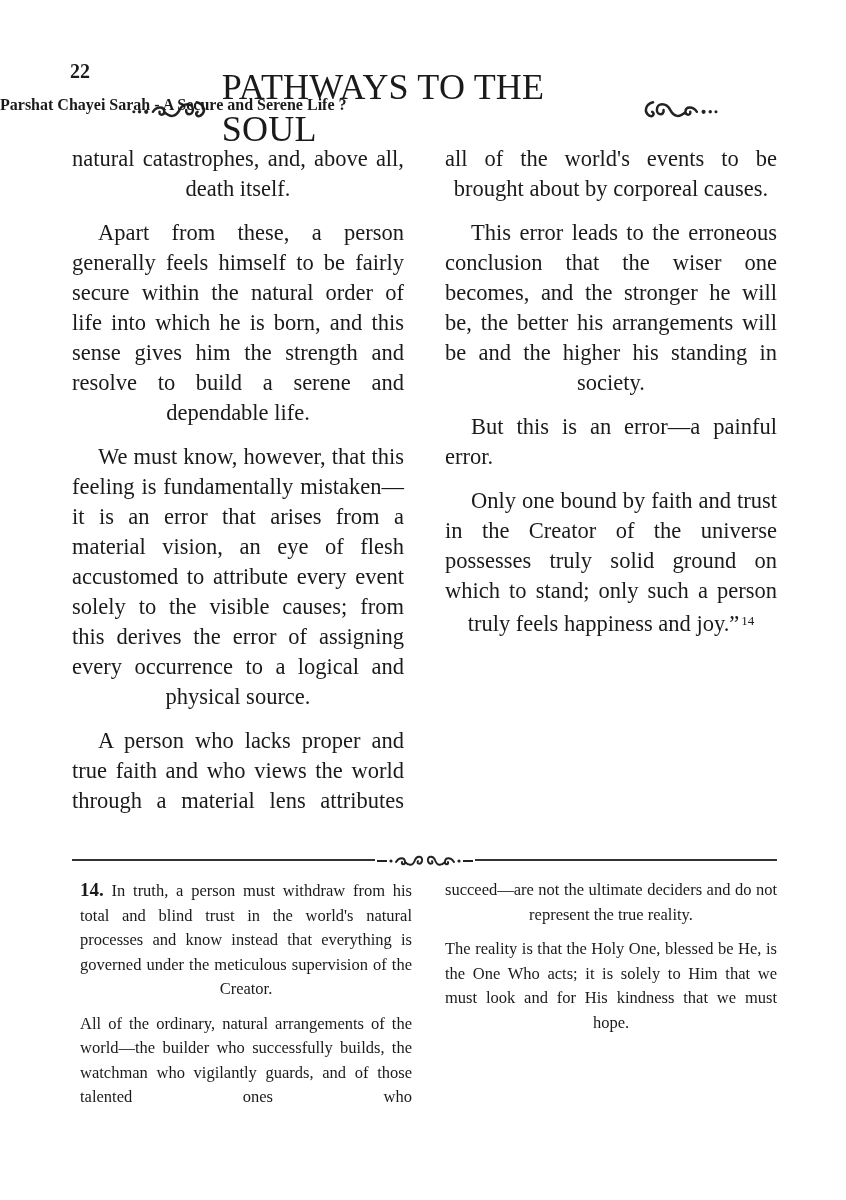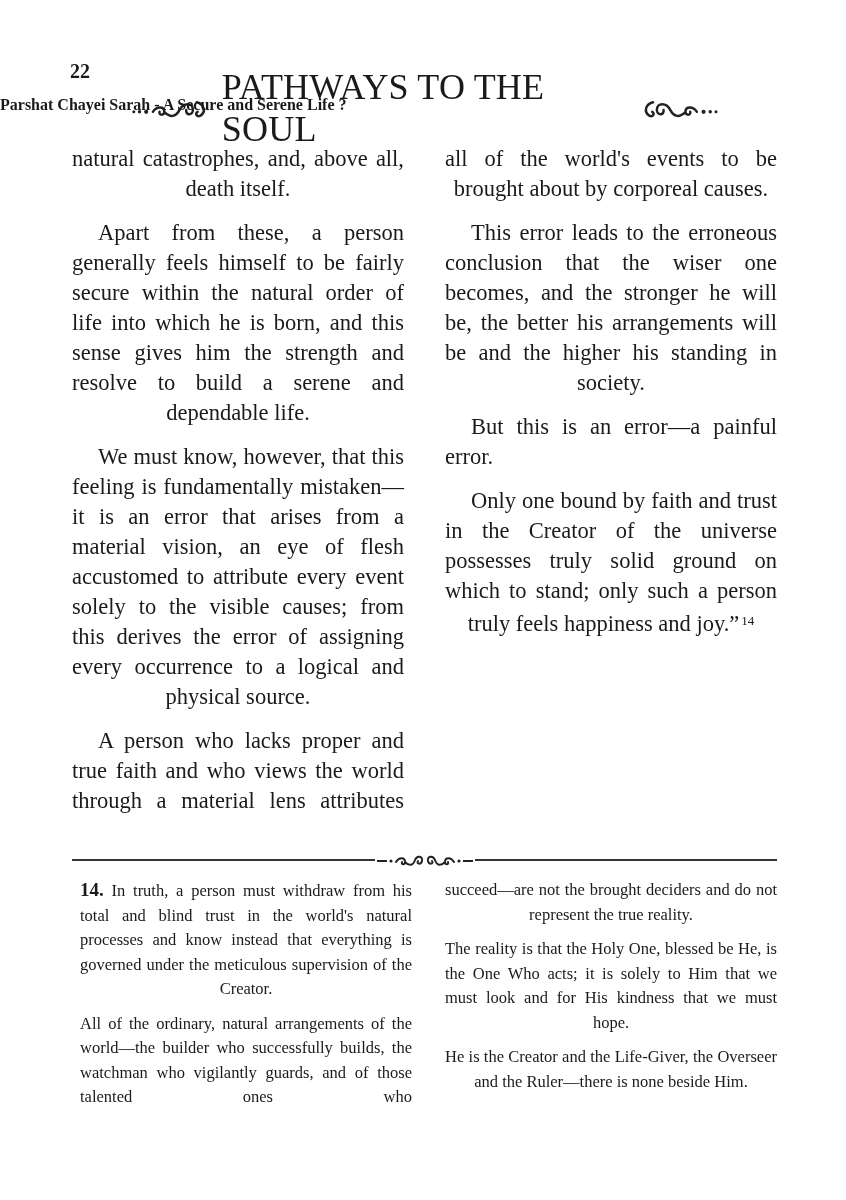--- a/index.html
+++ b/index.html
@@ -114,16 +114,15 @@
   </div>
   <div class="line"></div>
 </div>
 
 <div class="fcol fcol-left">
   <p><span class="fn-num">14.</span> <span>In truth, a person must withdraw from his total and blind trust in the world's natural processes and know instead that everything is governed under the meticulous supervision of the Creator.</span></p>
   <p style="text-align-last: justify;">All of the ordinary, natural arrangements of the world—the builder who successfully builds, the watchman who vigilantly guards, and of those talented ones who</p>
 </div>
 
 <div class="fcol fcol-right">
-  <p>succeed—are not the brought deciders and do not represent the true reality.</p>
+  <p>succeed—are not the ultimate deciders and do not represent the true reality.</p>
   <p>The reality is that the Holy One, blessed be He, is the One Who acts; it is solely to Him that we must look and for His kindness that we must hope.</p>
-  <p>He is the Creator and the Life-Giver, the Overseer and the Ruler—there is none beside Him.</p>
 </div>
 
 </body></html>

